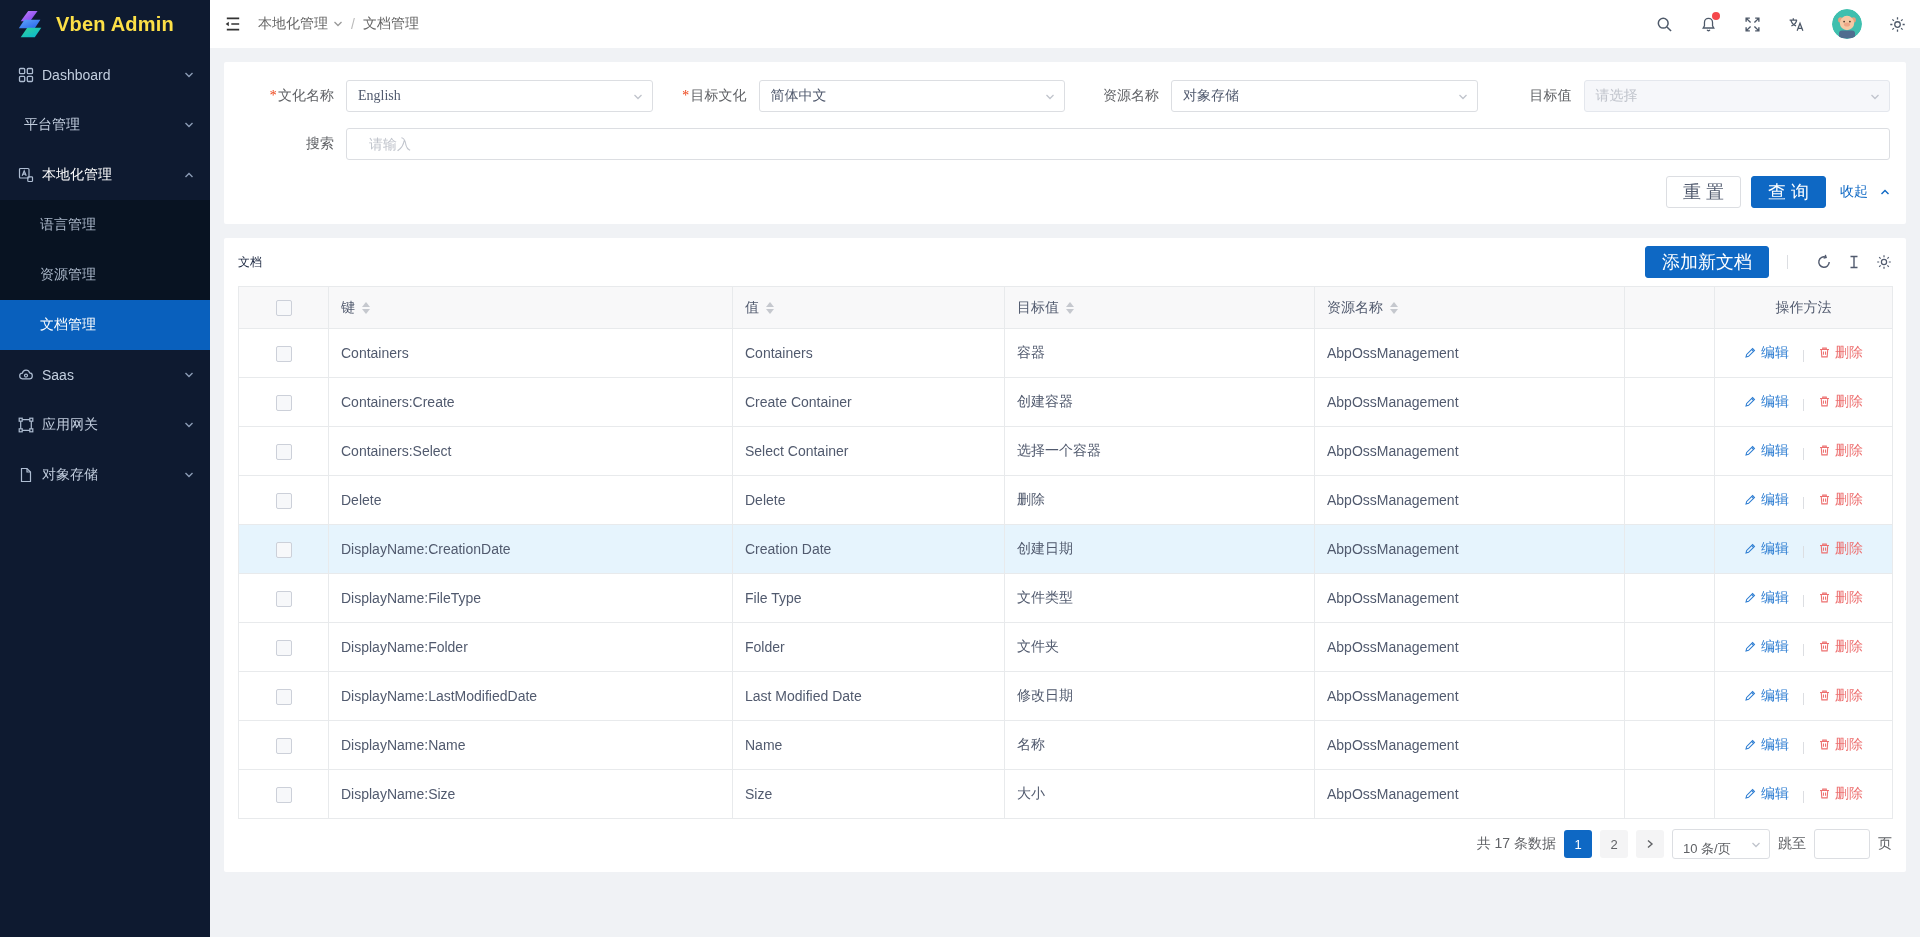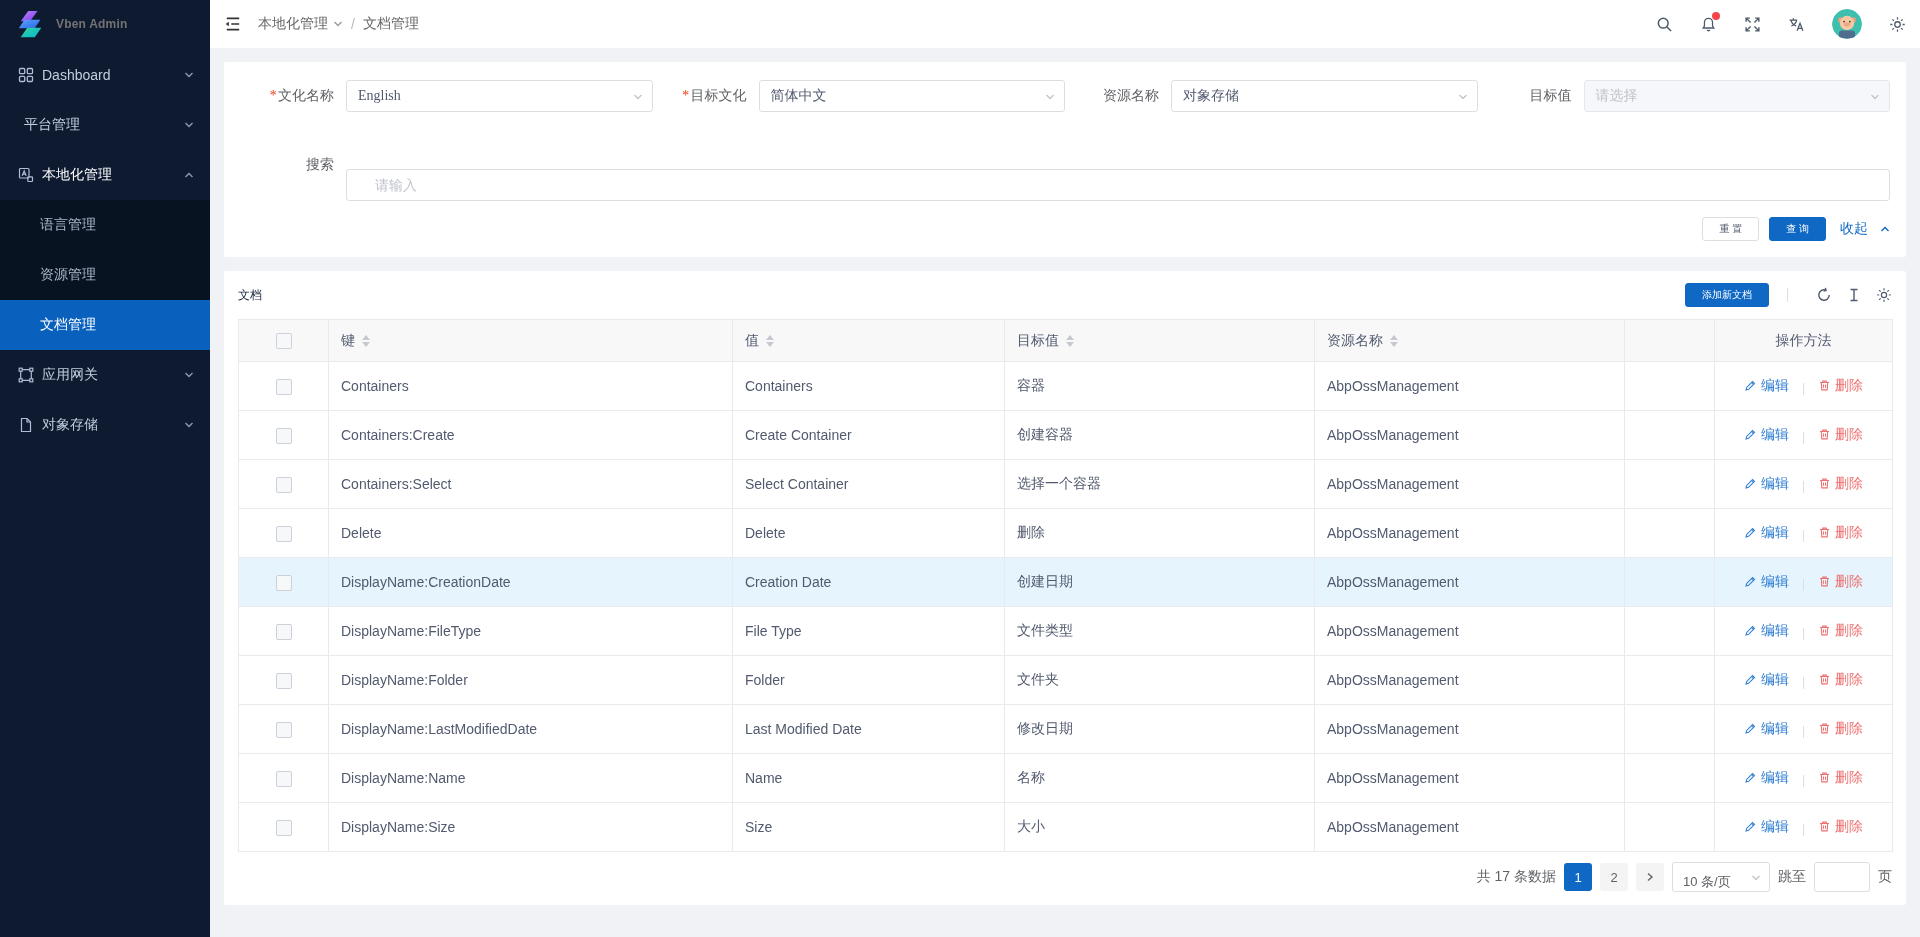--- a/index.html
+++ b/index.html
@@ -3,21 +3,21 @@
 <meta charset="utf-8">
 <style>
   * { margin:0; padding:0; box-sizing:border-box; }
   html,body { width:1920px; height:937px; overflow:hidden; }
   body { font-family:"Liberation Sans","DejaVu Sans",sans-serif; font-size:14px; color:#515a6e; background:#f0f2f5; }
   svg { display:block; }
 
   
   .sidebar { position:fixed; left:0; top:0; width:210px; height:937px; background:#0e1a30; z-index:10; }
   .logo-row { height:48px; display:flex; align-items:center; padding-left:16px; gap:10px; }
-  .logo-text { color:#737373; font-size:12px; font-weight:bold; letter-spacing:.2px; }
+  .logo-text { color:#fde047; font-size:20px; font-weight:bold; letter-spacing:.2px; }
   .menu { margin-top:2px; }
   .menu-item { height:50px; display:flex; align-items:center; padding:0 16px 0 18px; color:#c3cfdf; cursor:pointer; }
   .menu-item .mi-icon { width:16px; height:16px; margin-right:8px; color:#aebdd2; }
   .menu-item .mi-label { flex:1; }
   .menu-item .mi-arrow { width:10px; height:8px; color:#8b9bb4; }
   .menu-item.no-icon { padding-left:24px; }
   .menu-item.expanded { color:#fff; }
   .submenu { background:#081322; }
   .submenu-item { height:50px; display:flex; align-items:center; padding-left:40px; color:#aab7c9; cursor:pointer; }
   .submenu-item.active { background:#0960bd; color:#fff; }
@@ -43,24 +43,24 @@
   
   .filter-card { padding:18px 16px 16px 16px; }
   .filter-row { display:flex; }
   .field { width:25%; display:flex; align-items:center;font-family:Liberation Serif, serif; }
   .f-label { width:106px; text-align:right; padding-right:12px; color:#606266; white-space:nowrap; }
   .req { color:#ed4014; margin-right:2px; }
   .sel { position:relative; flex:1; height:32px; border:1px solid #dcdee2; border-radius:3px; background:#fff; display:flex; align-items:center; padding:0 26px 0 11px; color:#515a6e; cursor:pointer; }
   .sel .sel-arrow { position:absolute; right:9px; top:12px; width:10px; height:8px; color:#c0c4cc; }
   .sel.disabled { background:#f6f7fa; border-color:#e4e7ed; color:#c0c4cc; cursor:not-allowed; }
   .search-row { display:flex; align-items:center; margin-top:16px; }
-  .search-row .f-input { flex:1; height:32px; border:1px solid #dcdee2; border-radius:3px; padding:0 28px; font-size:14px; color:#515a6e; font-family:inherit; outline:none;margin-top:41px; }
+  .search-row .f-input { flex:1; height:32px; border:1px solid #dcdee2; border-radius:3px; padding:0 22px; font-size:14px; color:#515a6e; font-family:inherit; outline:none; }
   .search-row .f-input::placeholder { color:#c0c4cc; }
   .btn-row { display:flex; justify-content:flex-end; align-items:center; margin-top:16px; }
-  .btn { height:24px; padding:0 16px; border-radius:3px; border:1px solid #dcdee2; background:#fff; color:#515a6e; font-size:10px; display:inline-flex; align-items:center; cursor:pointer; font-family:inherit; }
+  .btn { height:32px; padding:0 16px; border-radius:3px; border:1px solid #dcdee2; background:#fff; color:#515a6e; font-size:18px; display:inline-flex; align-items:center; cursor:pointer; font-family:inherit; }
   .btn-primary { background:#0e68c4; border-color:#0e68c4; color:#fff; }
   .btn + .btn { margin-left:10px; }
   .collapse-link { margin-left:14px; color:#0e68c4; display:flex; align-items:center; gap:12px; cursor:pointer; }
   .collapse-link .c-arrow { width:10px; height:8px; transform:rotate(180deg); }
 
   
   .table-card { margin-top:14px; padding:0 14px 0 14px; }
   .toolbar { height:48px; display:flex; align-items:center; }
   .panel-title { font-size:12px; color:#17233d; font-weight:500;text-align:right; }
   .toolbar-right { margin-left:auto; display:flex; align-items:center; }
@@ -174,20 +174,34 @@
         <span>语言管理</span>
       </div>
       <div class="submenu-item">
         <span>资源管理</span>
       </div>
       <div class="submenu-item active">
         <span>文档管理</span>
       </div>
     </div>
 
+    <div class="menu-item">
+      <span class="mi-icon">
+        <svg viewBox="0 0 16 16" fill="none" stroke="currentColor" stroke-width="1.2">
+            <path d="M4.6 11.8 a2.8 2.8 0 0 1 -.2 -5.6 a3.7 3.7 0 0 1 7.2 -.3 a2.6 2.6 0 0 1 -.5 5.9 z"></path>
+            <circle cx="8" cy="8.6" r="1.5"></circle>
+          </svg>
+      </span>
+      <span class="mi-label">Saas</span>
+      <span class="mi-arrow">
+          <svg viewBox="0 0 10 8" fill="none" stroke="currentColor" stroke-width="1.4">
+            <path d="M1.5 2 L5 5.5 L8.5 2"></path>
+          </svg>
+        </span>
+    </div>
 
     <div class="menu-item">
       <span class="mi-icon">
         <svg viewBox="0 0 16 16" fill="none" stroke="currentColor" stroke-width="1.2">
             <rect x="1.2" y="1.2" width="3" height="3"></rect>
             <rect x="11.8" y="1.2" width="3" height="3"></rect>
             <rect x="1.2" y="11.8" width="3" height="3"></rect>
             <rect x="11.8" y="11.8" width="3" height="3"></rect>
             <path d="M4.2 2.7 h7.6 M2.7 4.2 v7.6 M13.3 4.2 v7.6 M4.2 13.3 h7.6"></path>
           </svg>

